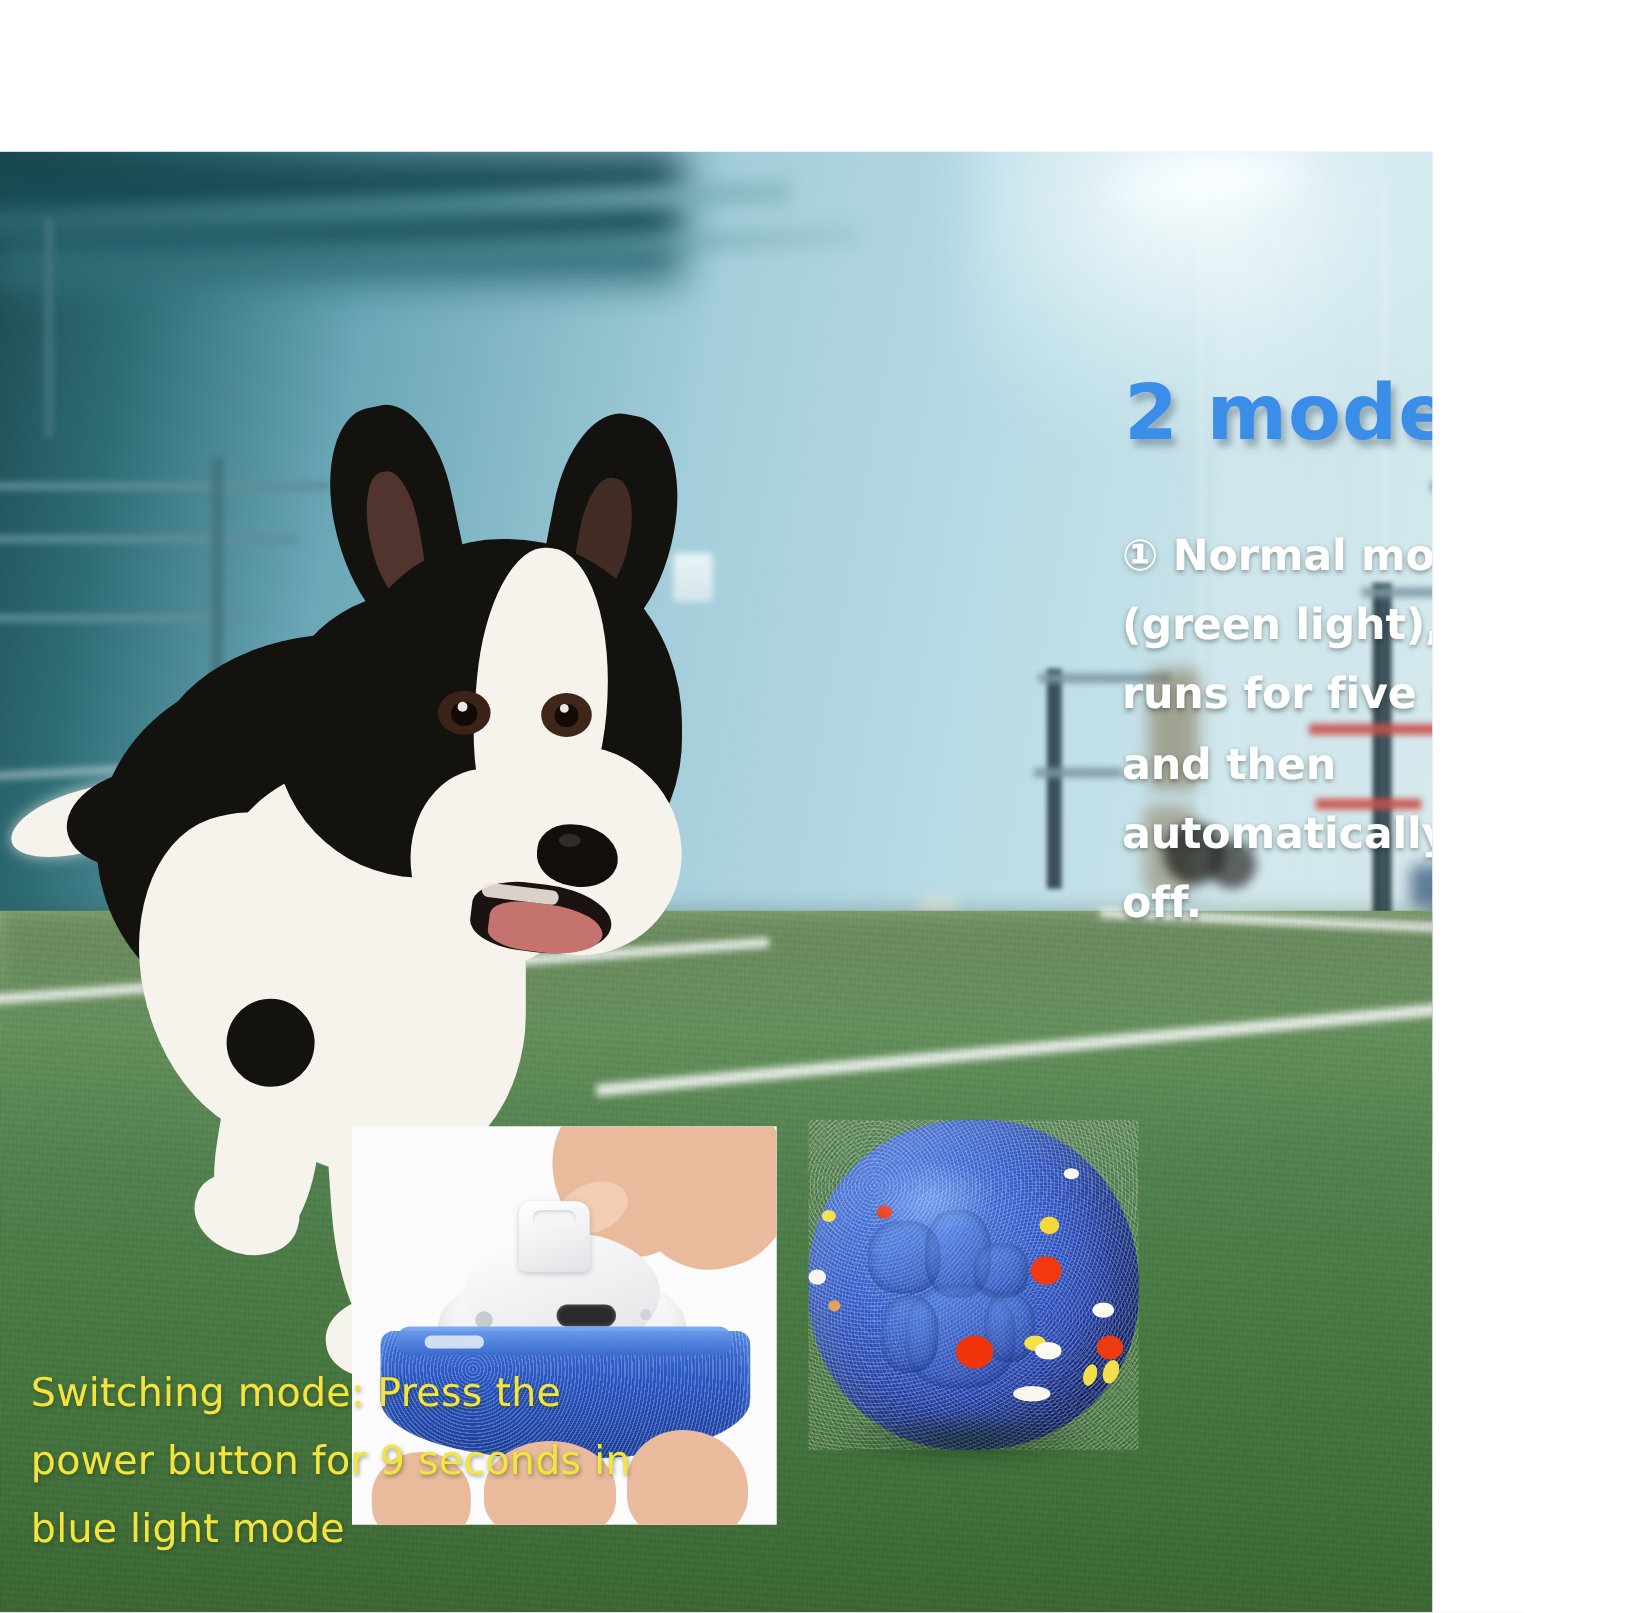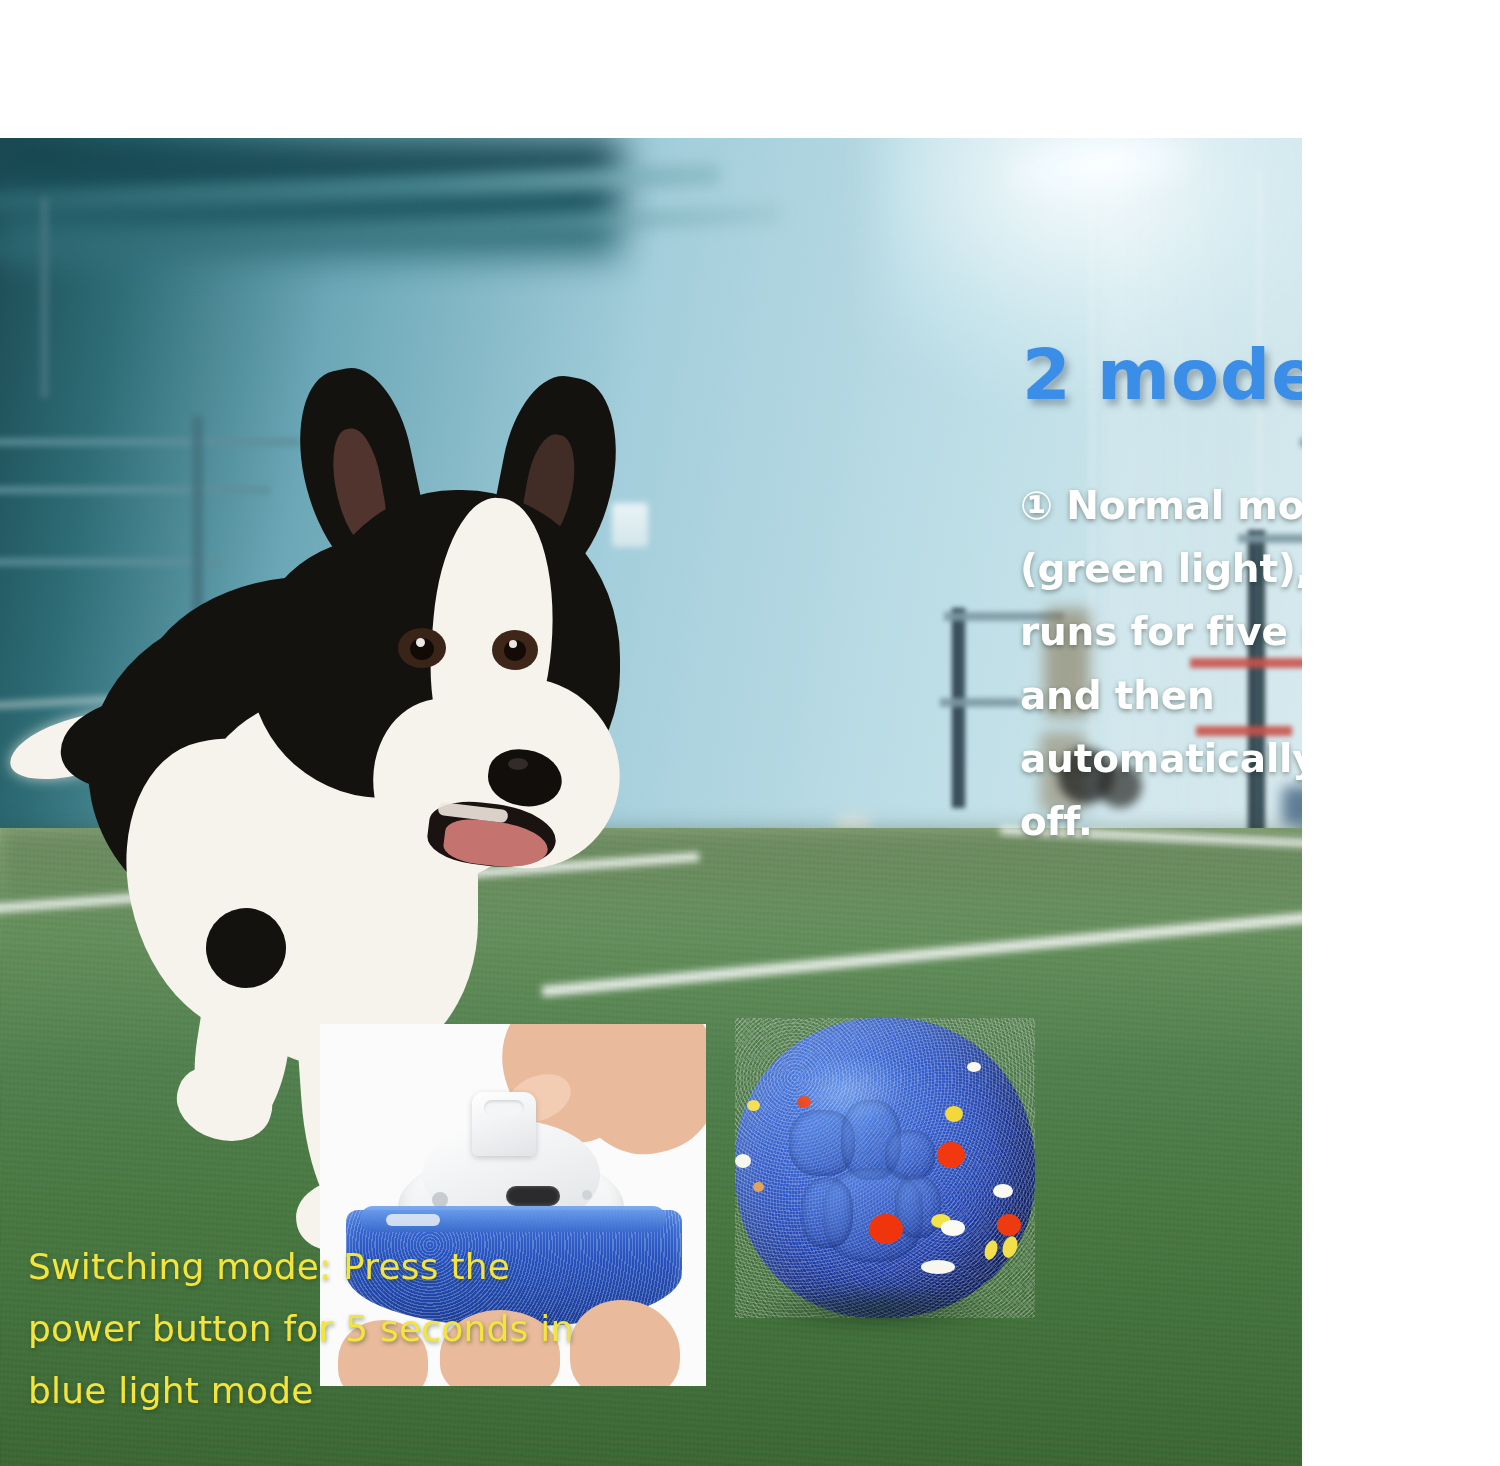--- a/index.html
+++ b/index.html
@@ -419,16 +419,16 @@
       <div style="position:absolute;left:40px;top:182px;width:306px;height:26px;border-radius:14px;background:linear-gradient(180deg,#6fa3ef,#3a6bcd);opacity:.9;"></div>
       <div style="position:absolute;left:66px;top:190px;width:54px;height:12px;border-radius:8px;background:#e9eef5;opacity:.85;"></div>
 
       <div class="ins-hand" style="left:120px;top:286px;width:120px;height:90px;border-radius:50% 50% 40% 40%;"></div>
       <div class="ins-hand" style="left:250px;top:276px;width:110px;height:100px;border-radius:46% 54% 40% 40%;"></div>
       <div class="ins-hand" style="left:18px;top:296px;width:90px;height:80px;border-radius:50% 50% 38% 38%;"></div>
     </div>
 
     <div id="modes-title">2 modes</div>
     <div class="para" id="para-1">① Normal mode (green light), which runs for five minutes and then automatically shuts off.</div>
-    <div id="yellow-note">Switching mode: Press the power button for 5 seconds in blue light mode</div>
+    <div id="yellow-note">Switching mode: Press the power button for 9 seconds in blue light mode</div>
 
   </div>
 </div>
 
 </body></html>

